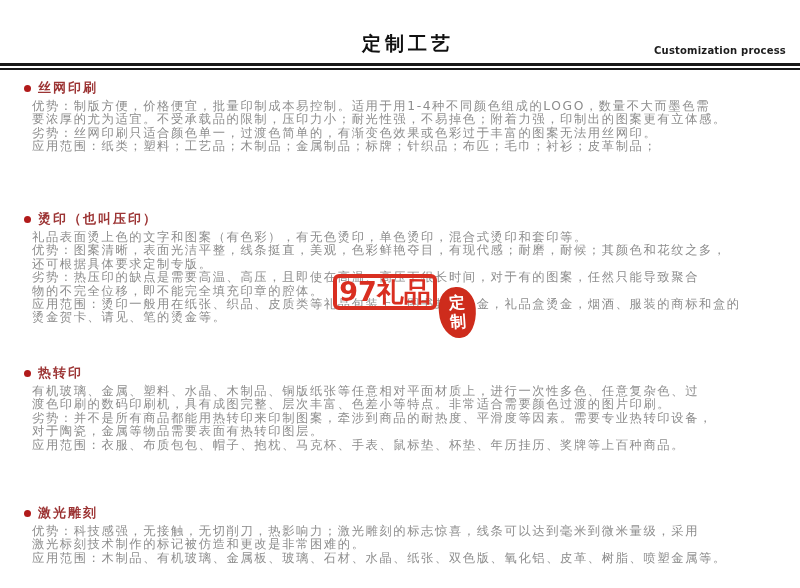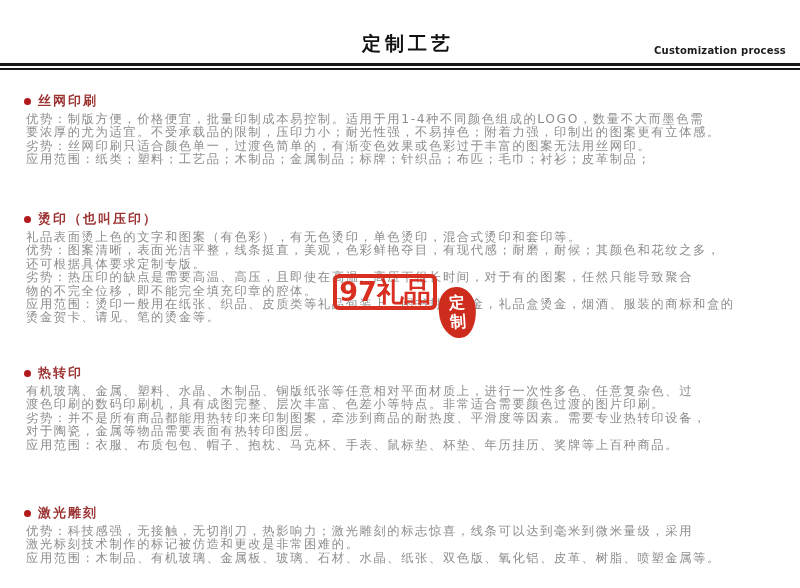--- a/index.html
+++ b/index.html
@@ -22,21 +22,21 @@
   }
   .section{position:absolute;left:24px;width:772px;}
   .sec-head{display:flex;align-items:flex-start;margin-bottom:5px;}
   .bullet{
     width:7px;height:7px;border-radius:50%;background:#b11a1a;
     margin:4px 7px 0 0;flex:0 0 auto;
   }
   .sec-title{
     font-size:13px;font-weight:bold;color:#9c3434;letter-spacing:2px;line-height:14px;
   }
-  .sec-body{margin-left:2px;}
+  .sec-body{margin-left:8px;}
   .body-line{
     font-size:12.3px;color:#8d8d8d;letter-spacing:1.6px;line-height:13.4px;
     white-space:nowrap;
   }
   
   .watermark{position:absolute;left:333px;top:266px;width:160px;height:90px;z-index:5;pointer-events:none;}
   .wm-rect{
     position:absolute;left:0;top:8px;width:96px;height:28px;
     border:4px solid #d92f21;border-radius:6px;
     display:flex;align-items:center;justify-content:center;
@@ -53,21 +53,21 @@
     color:#fff;font-weight:bold;font-size:16px;line-height:1.15;
   }
 </style>
 </head>
 <body>
 
 <div class="page-title">定制工艺</div>
 <div class="page-subtitle">Customization process</div>
 <div class="header-rule"></div>
 
-<div class="section" style="top:94px">
+<div class="section" style="top:81px">
   <div class="sec-head">
     <span class="bullet"></span>
     <span class="sec-title">丝网印刷</span>
   </div>
   <div class="sec-body">
       <div class="body-line">优势：制版方便，价格便宜，批量印制成本易控制。适用于用1-4种不同颜色组成的LOGO，数量不大而墨色需</div>
       <div class="body-line">要浓厚的尤为适宜。不受承载品的限制，压印力小；耐光性强，不易掉色；附着力强，印制出的图案更有立体感。</div>
       <div class="body-line">劣势：丝网印刷只适合颜色单一，过渡色简单的，有渐变色效果或色彩过于丰富的图案无法用丝网印。</div>
       <div class="body-line">应用范围：纸类；塑料；工艺品；木制品；金属制品；标牌；针织品；布匹；毛巾；衬衫；皮革制品；</div>
     </div>

